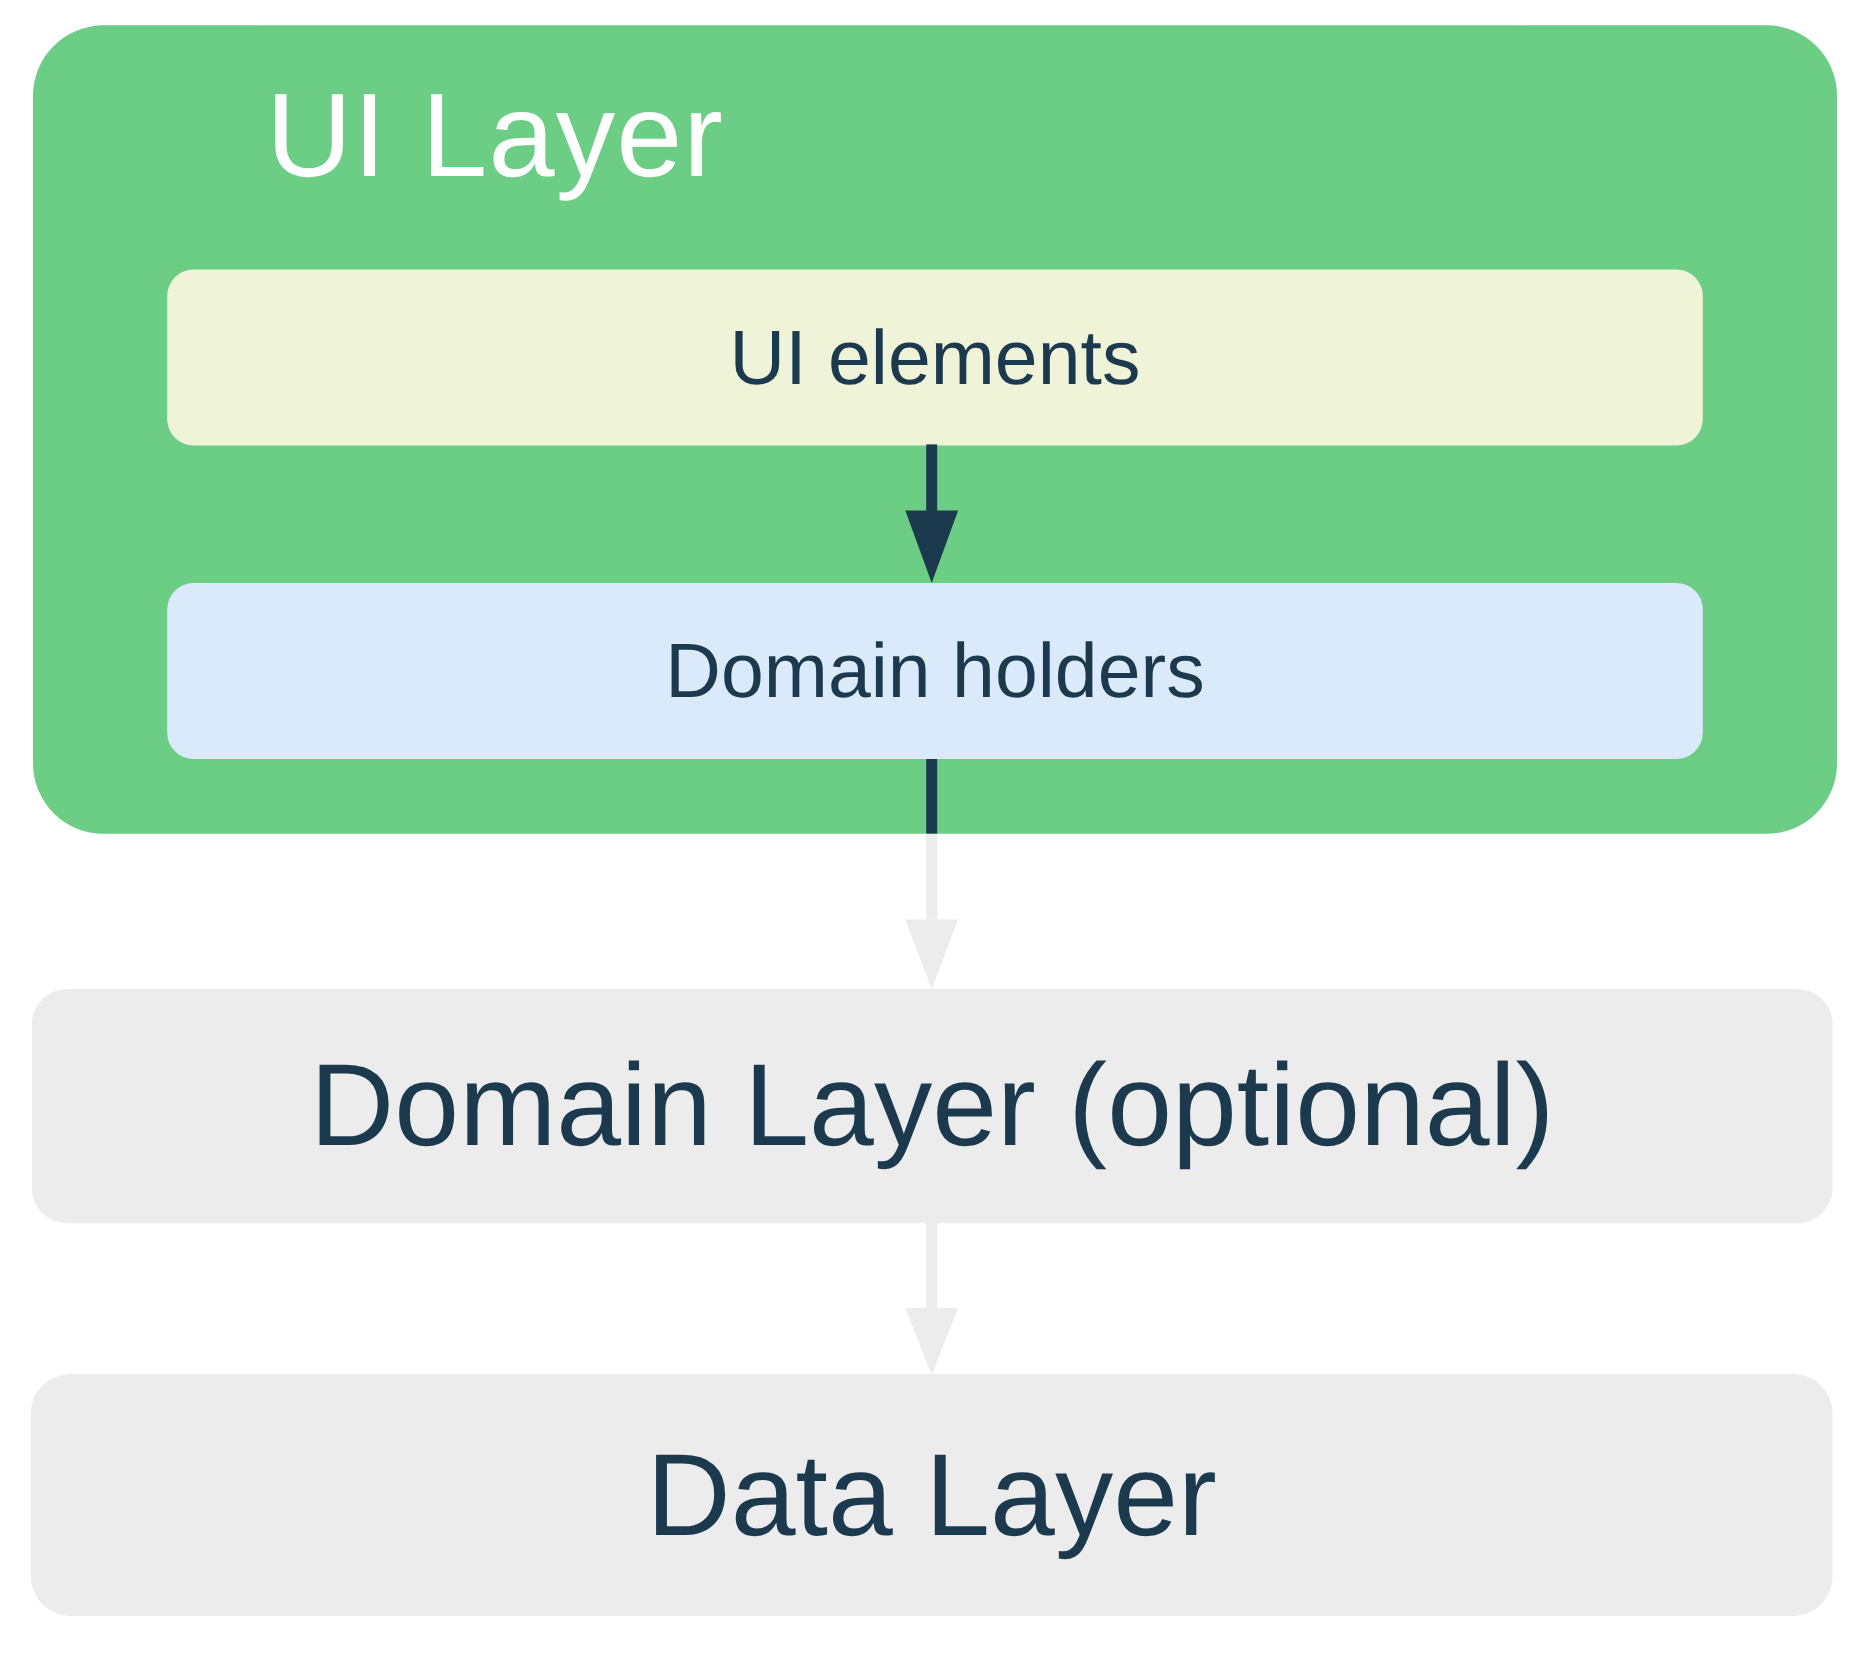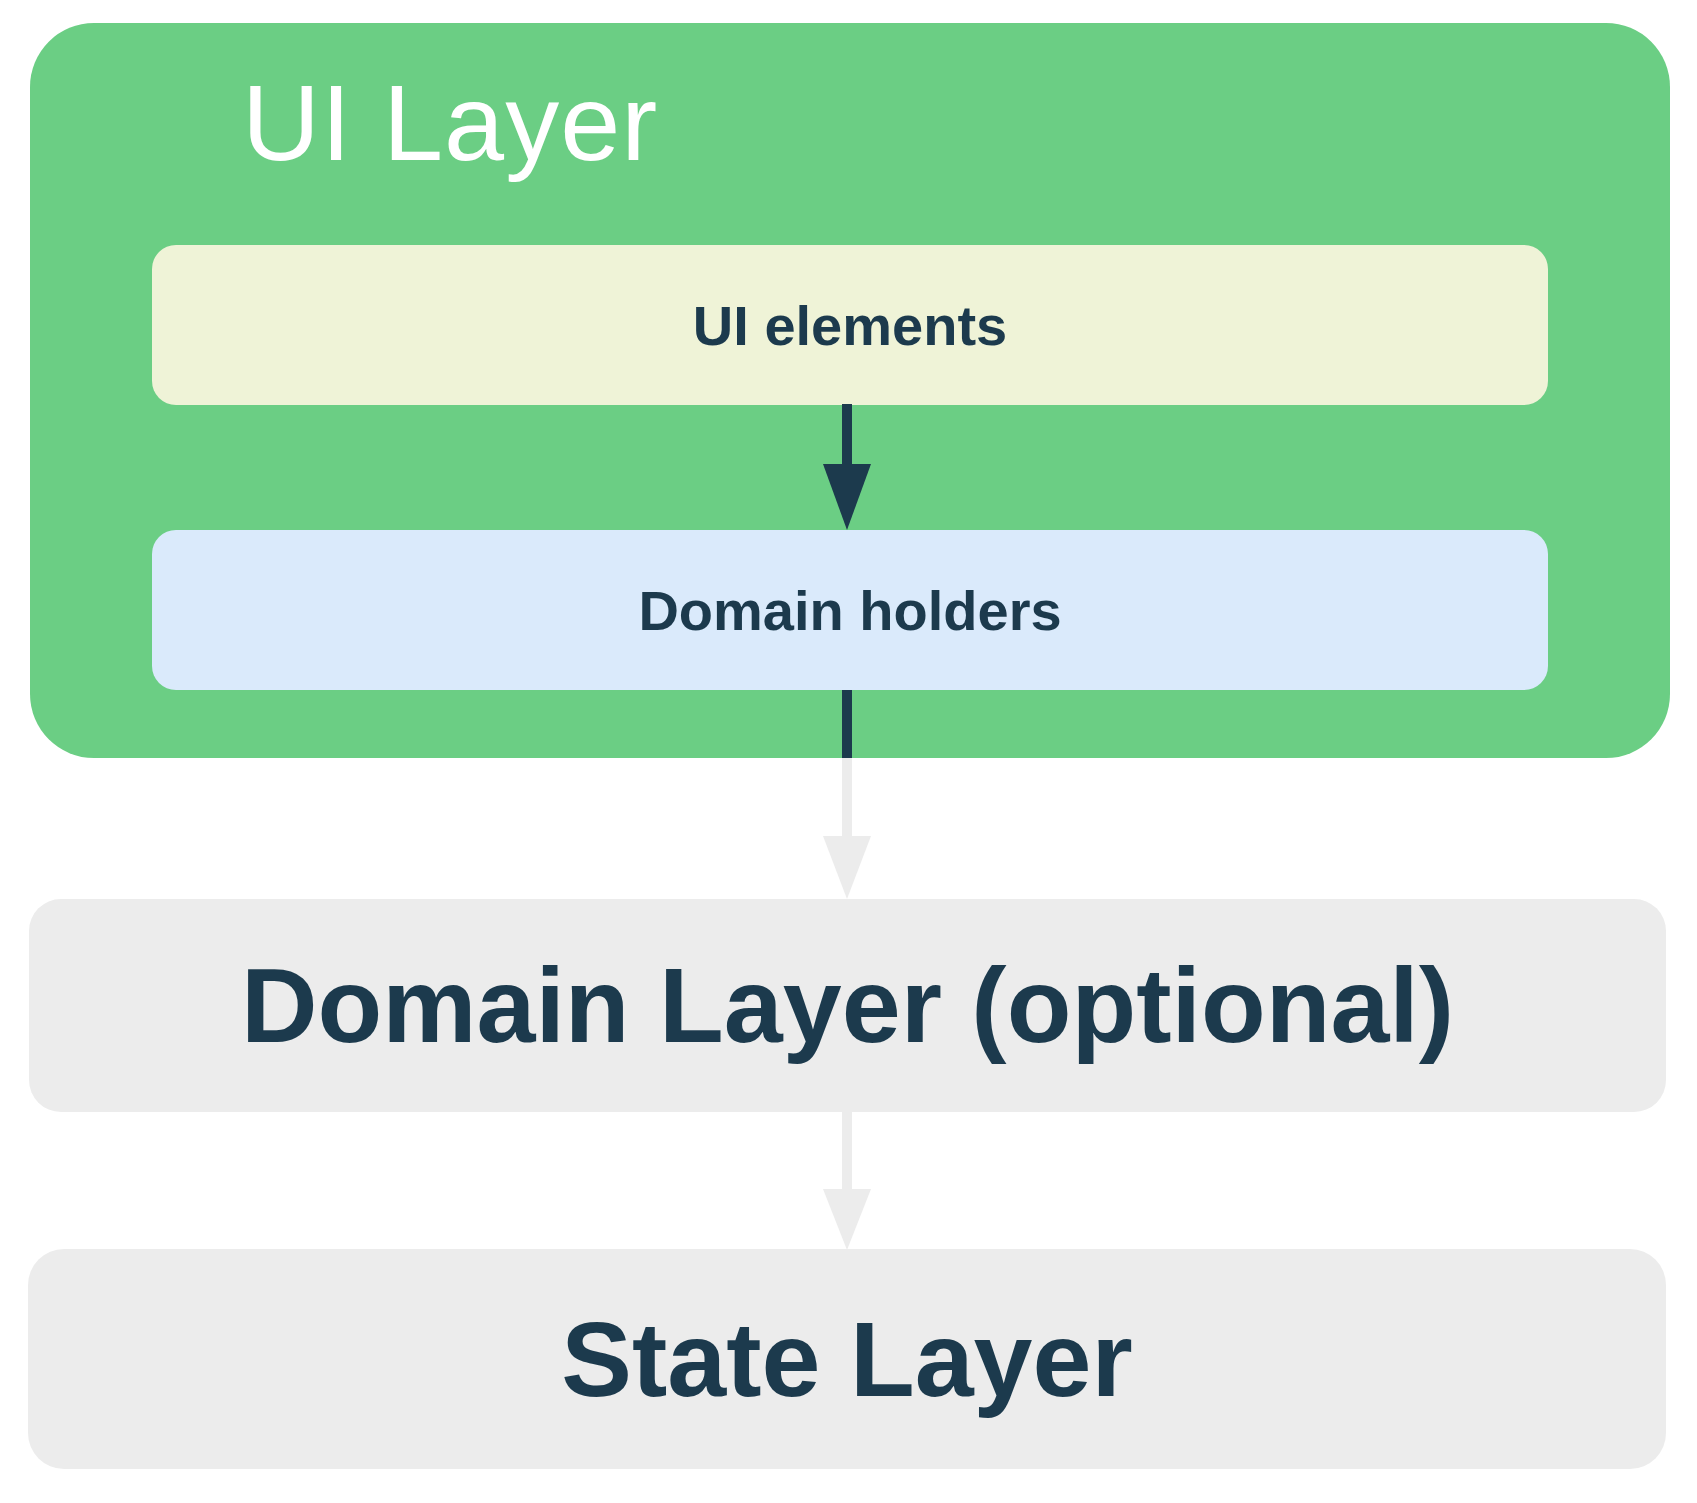--- a/index.html
+++ b/index.html
@@ -46,22 +46,22 @@
     width: 1396px; height: 160px;
     border-radius: 24px;
     display: flex;
     align-items: center;
     justify-content: center;
   }
   .ui-elements-box { top: 222px; background: var(--pale-yellow, #eff3d7); }
   .state-holders-box { top: 507px; background: var(--pale-blue, #daeafb); }
 
   .inner-box .box-label {
-    font-size: 56px;
-    font-weight: 700;
+    font-size: 70px;
+    font-weight: 400;
     color: var(--navy, #1c3a4d);
     white-space: nowrap;
   }
 
   
   .layer-box {
     position: absolute;
     background: var(--gray-box, #ececec);
     display: flex;
     align-items: center;
@@ -72,21 +72,21 @@
     width: 1637px; height: 213px;
     border-radius: 32px;
   }
   .data-layer-box {
     left: 28px; top: 1249px;
     width: 1638px; height: 220px;
     border-radius: 36px;
   }
   .layer-box .layer-label {
     font-size: 106px;
-    font-weight: 700;
+    font-weight: 400;
     color: var(--navy, #1c3a4d);
     white-space: nowrap;
   }
 
   
   .arrow-stem {
     position: absolute;
     width: 10px;
   }
   .arrow-head {
@@ -141,16 +141,16 @@
   <div class="layer-box domain-layer-box">
     <span class="layer-label">Domain Layer (optional)</span>
   </div>
 
   <div>
     <div class="arrow-stem stem-gray-3"></div>
     <div class="arrow-head head-gray-3"></div>
   </div>
 
   <div class="layer-box data-layer-box">
-    <span class="layer-label">State Layer</span>
+    <span class="layer-label">Data Layer</span>
   </div>
 
 </div>
 
 </body></html>

